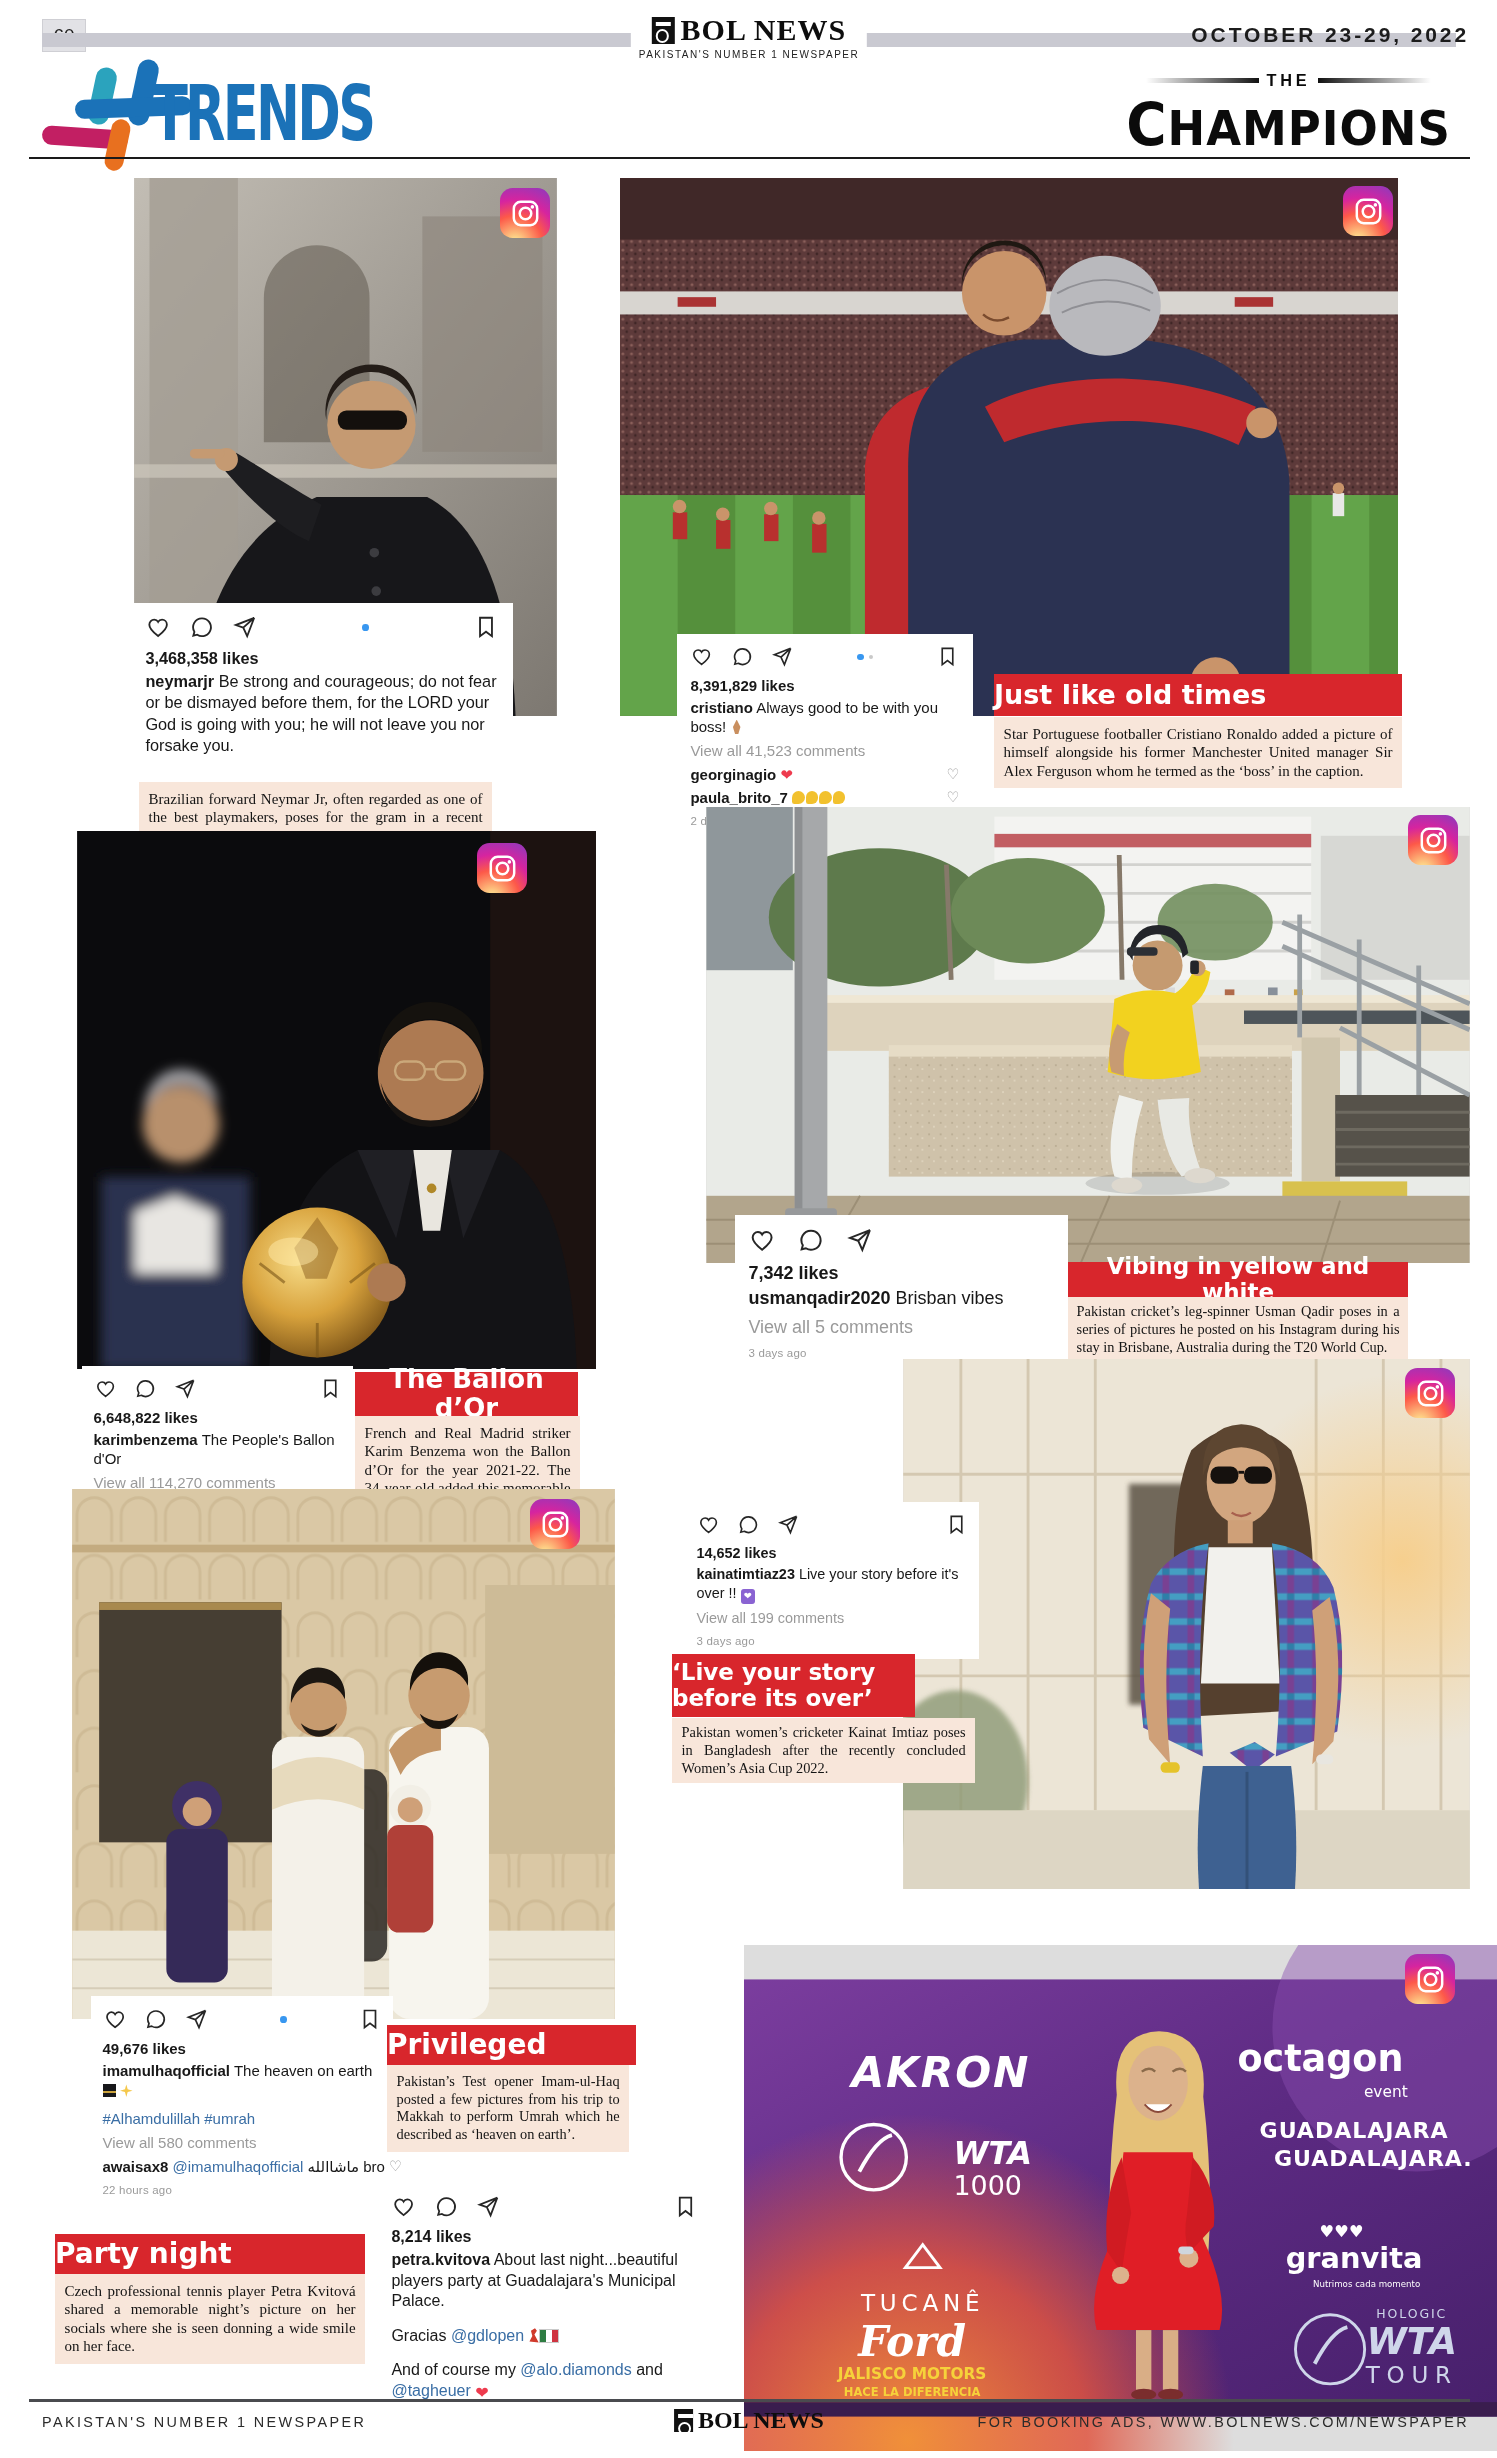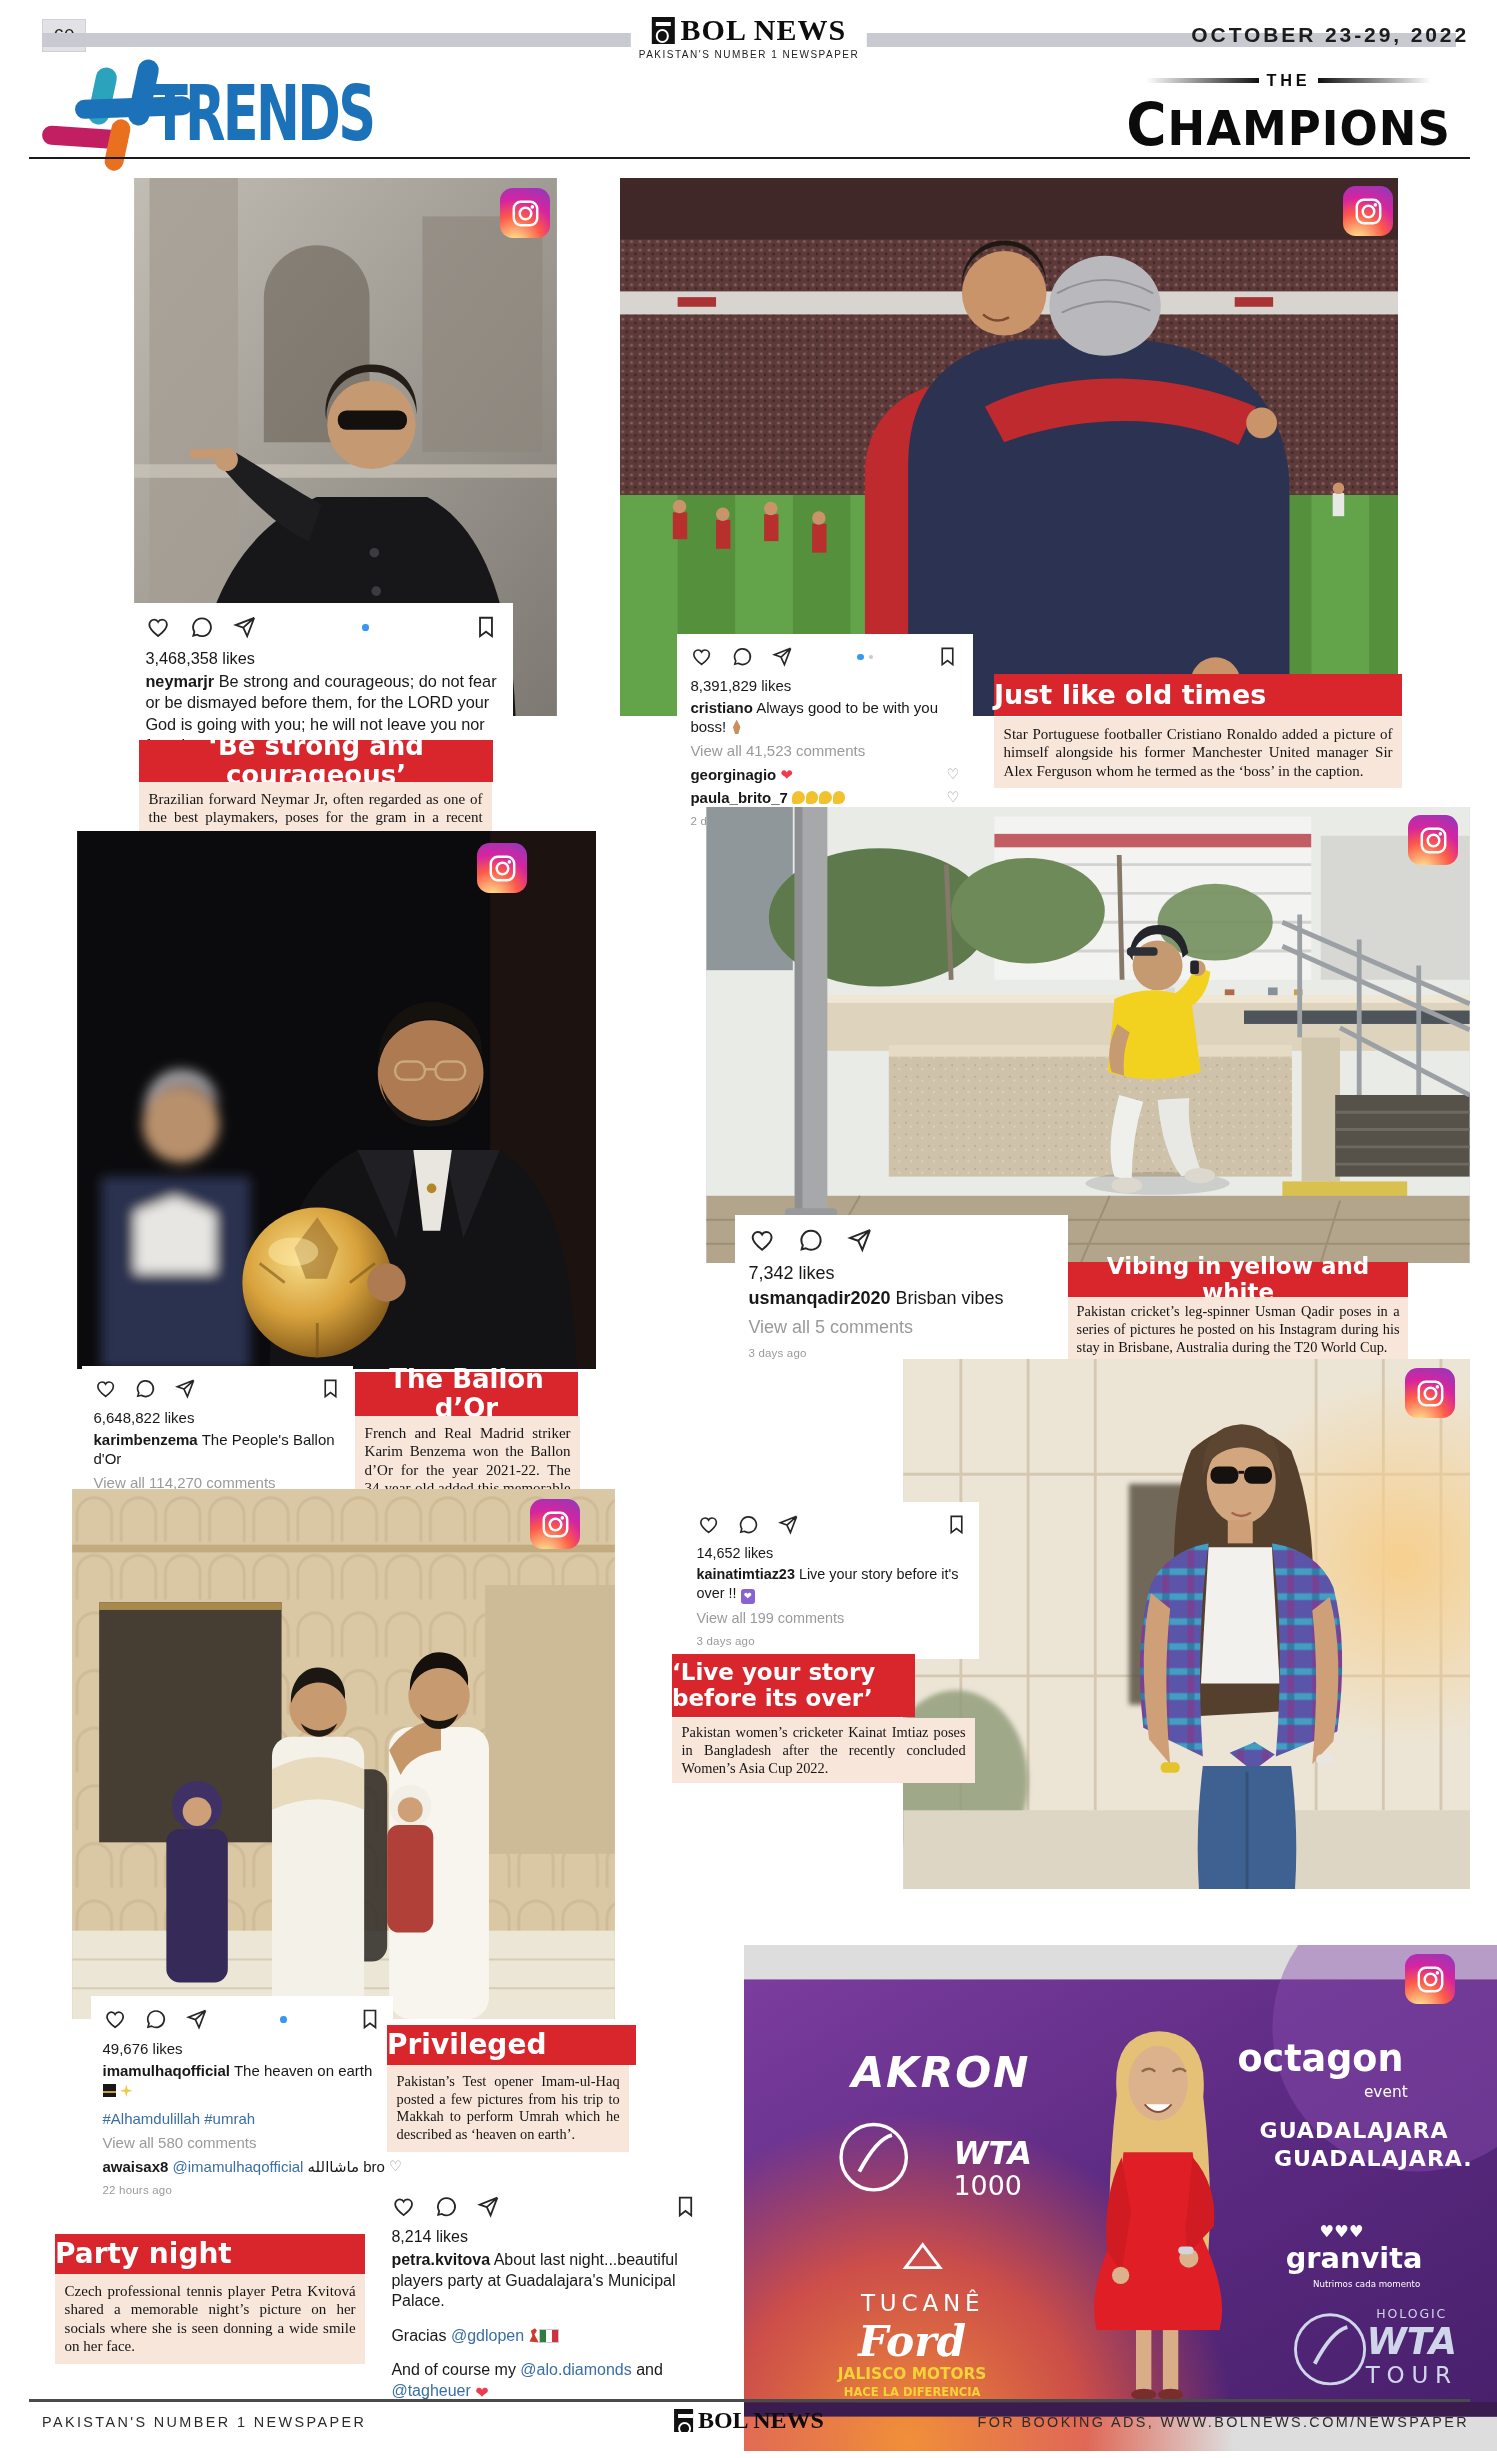--- a/index.html
+++ b/index.html
@@ -40,21 +40,21 @@
   .igb{position:absolute;width:50px;height:50px;border-radius:12.5px;
        background:radial-gradient(circle at 30% 110%,#fdf497 0%,#fd5949 42%,#d6249f 66%,#9b36b7 92%);
        display:flex;align-items:center;justify-content:center}
   
   .card{position:absolute;background:#fff;padding:9.6px 13.4px 11.5px;line-height:1.3;color:#181818}
   .irow{display:flex;align-items:center;gap:17.3px;margin:1.9px 0 7.7px}
   .irow svg{display:block}
   .ispacer{flex:1;display:flex;justify-content:center;align-items:center;gap:4.8px}
   .dot{width:6.7px;height:6.7px;border-radius:50%;background:#3897f0}
   .dot.g{width:4.8px;height:4.8px;background:#c9c9c9}
-  .likes{font-weight:400;margin:3.8px 0 1.9px}
+  .likes{font-weight:700;margin:3.8px 0 1.9px}
   .cap{margin:1.9px 0}
   .cap b{font-weight:700}
   .view{color:#9a9a9a;margin:4.8px 0 1.9px}
   .crow{display:flex;align-items:center;margin:3.8px 0}
   .crow b{font-weight:700}
   .chx{margin-left:auto;color:#9a9a9a;font-size:14.4px}
   .time{color:#9a9a9a;font-size:11.5px;margin-top:6.7px;letter-spacing:0.2px}
   .time b{color:#555;font-weight:700}
   .linkb{color:#3a6ea5}
   
@@ -171,23 +171,20 @@
           <span class="dot"></span>
         </span>
       <span>
           <svg width="26" height="26" viewBox="0 0 24 24">
             <path d="M6.5 3.5h11v17l-5.5-4.2-5.5 4.2z" fill="none" stroke="#262626" stroke-width="1.7"></path>
           </svg>
         </span>
     </div>
     <div class="likes">3,468,358 likes</div>
     <div class="cap"><b>neymarjr</b> <span>Be strong and courageous; do not fear or be dismayed before them, for the LORD your God is going with you; he will not leave you nor forsake you.</span></div>
-  </div>
-  <div class="hl" style="left:139px;top:740px;width:354px;height:42px;font-size:26px">
-    <span>‘Be strong and courageous’</span>
   </div>
   <div class="bodytxt" style="left:139px;top:782px;width:334px;font-size:15px">Brazilian forward Neymar Jr, often regarded as one of the best playmakers, poses for the gram in a recent picture with a motivational caption to go with it.</div>
 
   <div class="photo" style="left:620px;top:178px;width:778px;height:538px">
     <svg viewBox="0 0 810 560">
       <defs>
         <pattern id="crw" width="9" height="9" patternUnits="userSpaceOnUse">
             <rect width="9" height="9" fill="#5d3a3a"></rect>
             <circle cx="3" cy="3" r="1.6" fill="#8a5f5a"></circle>
             <circle cx="7" cy="7" r="1.4" fill="#3f2626"></circle>

